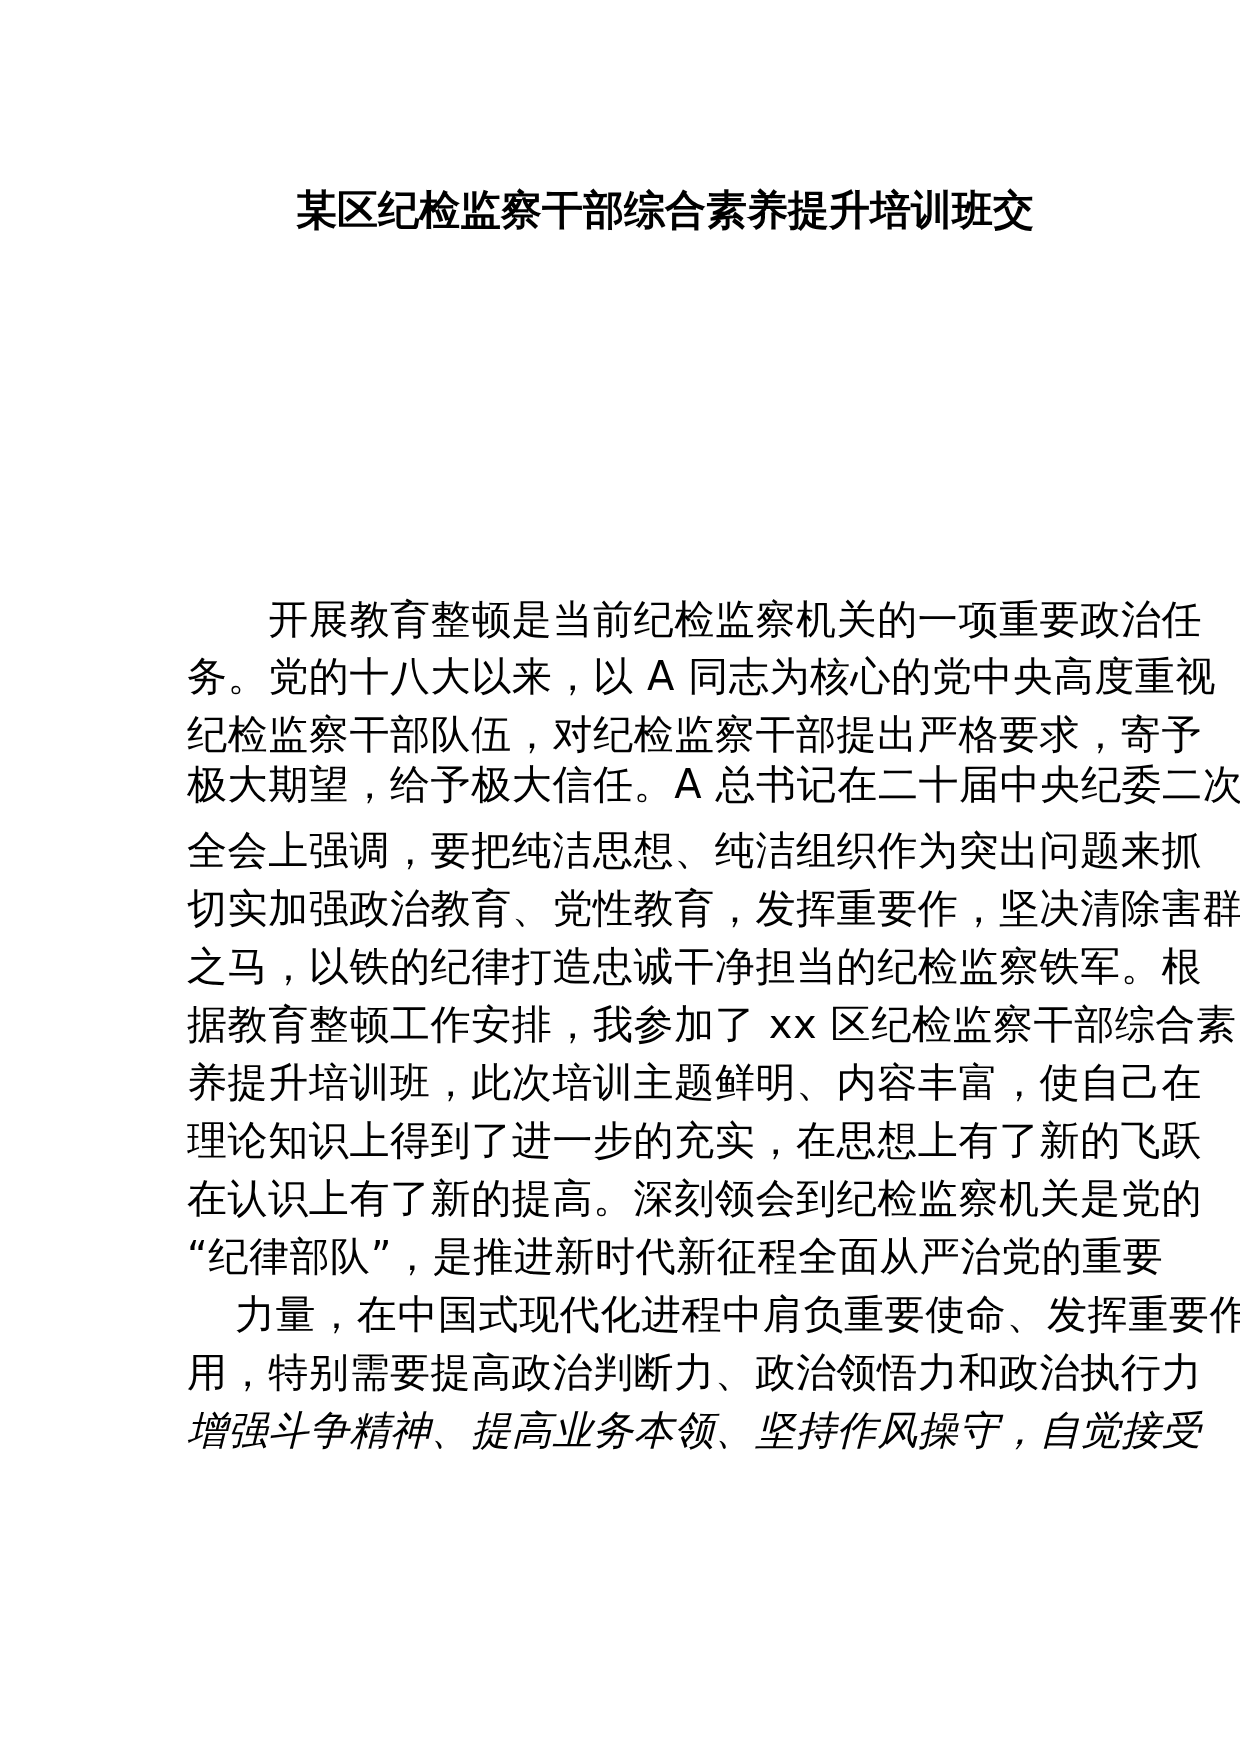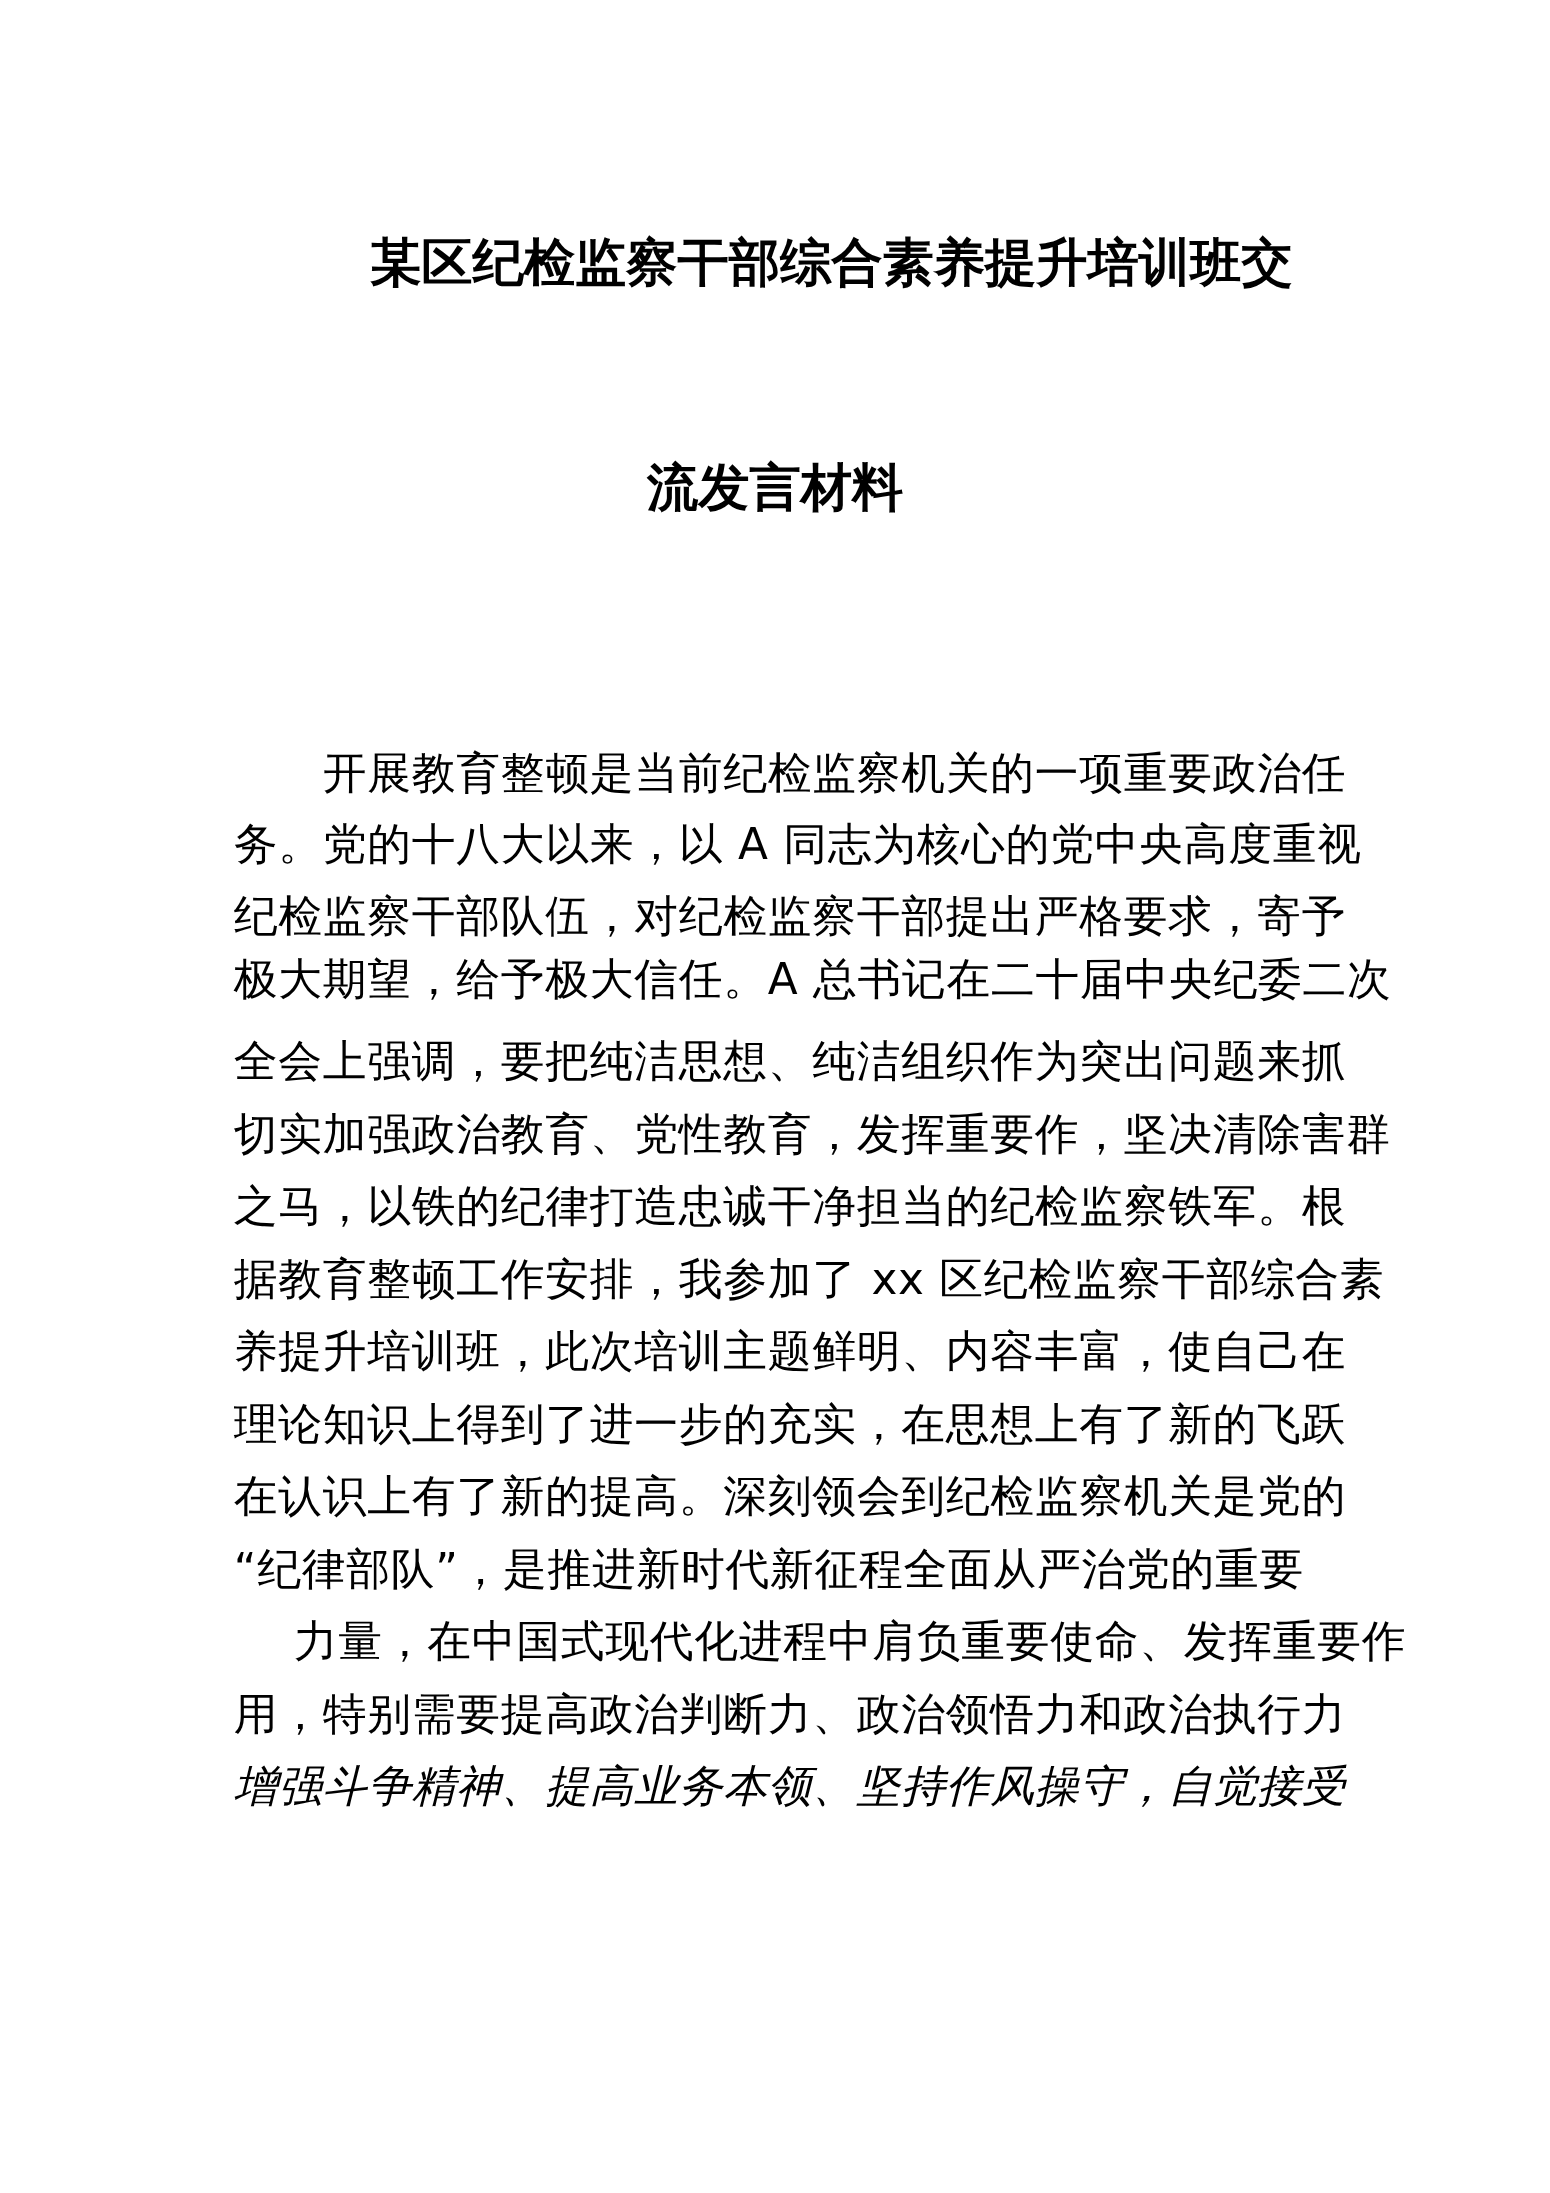--- a/index.html
+++ b/index.html
@@ -35,33 +35,32 @@
       color: #000000;
       white-space: nowrap;
     }
     .title-line.l1 { top: 180px; padding-left: 45px; }
     .title-line.l2 { top: 360px; }
 
     .body-line {
       position: absolute;
       left: 187px;
       width: 880px;
-      font-size: 35px;
+      font-size: 40px;
       line-height: 48px;
       white-space: nowrap;
       color: #000000;
       letter-spacing: 0.6px;
     }
   </style>
 </head>
 <body>
 
 <div class="page">
   <div class="title-line l1">某区纪检监察干部综合素养提升培训班交</div>
-  <div class="title-line l2">流发言材料</div>
 
   <div>
     <div class="body-line" style="top:595px;">　　开展教育整顿是当前纪检监察机关的一项重要政治任</div>
     <div class="body-line" style="top:652px;">务。党的十八大以来，以 A 同志为核心的党中央高度重视</div>
     <div class="body-line" style="top:710px;">纪检监察干部队伍，对纪检监察干部提出严格要求，寄予</div>
     <div class="body-line" style="top:760px;">极大期望，给予极大信任。A 总书记在二十届中央纪委二次</div>
     <div class="body-line" style="top:826px;">全会上强调，要把纯洁思想、纯洁组织作为突出问题来抓</div>
     <div class="body-line" style="top:884px;">切实加强政治教育、党性教育，发挥重要作，坚决清除害群</div>
     <div class="body-line" style="top:942px;">之马，以铁的纪律打造忠诚干净担当的纪检监察铁军。根</div>
     <div class="body-line" style="top:1000px;">据教育整顿工作安排，我参加了 xx 区纪检监察干部综合素</div>

